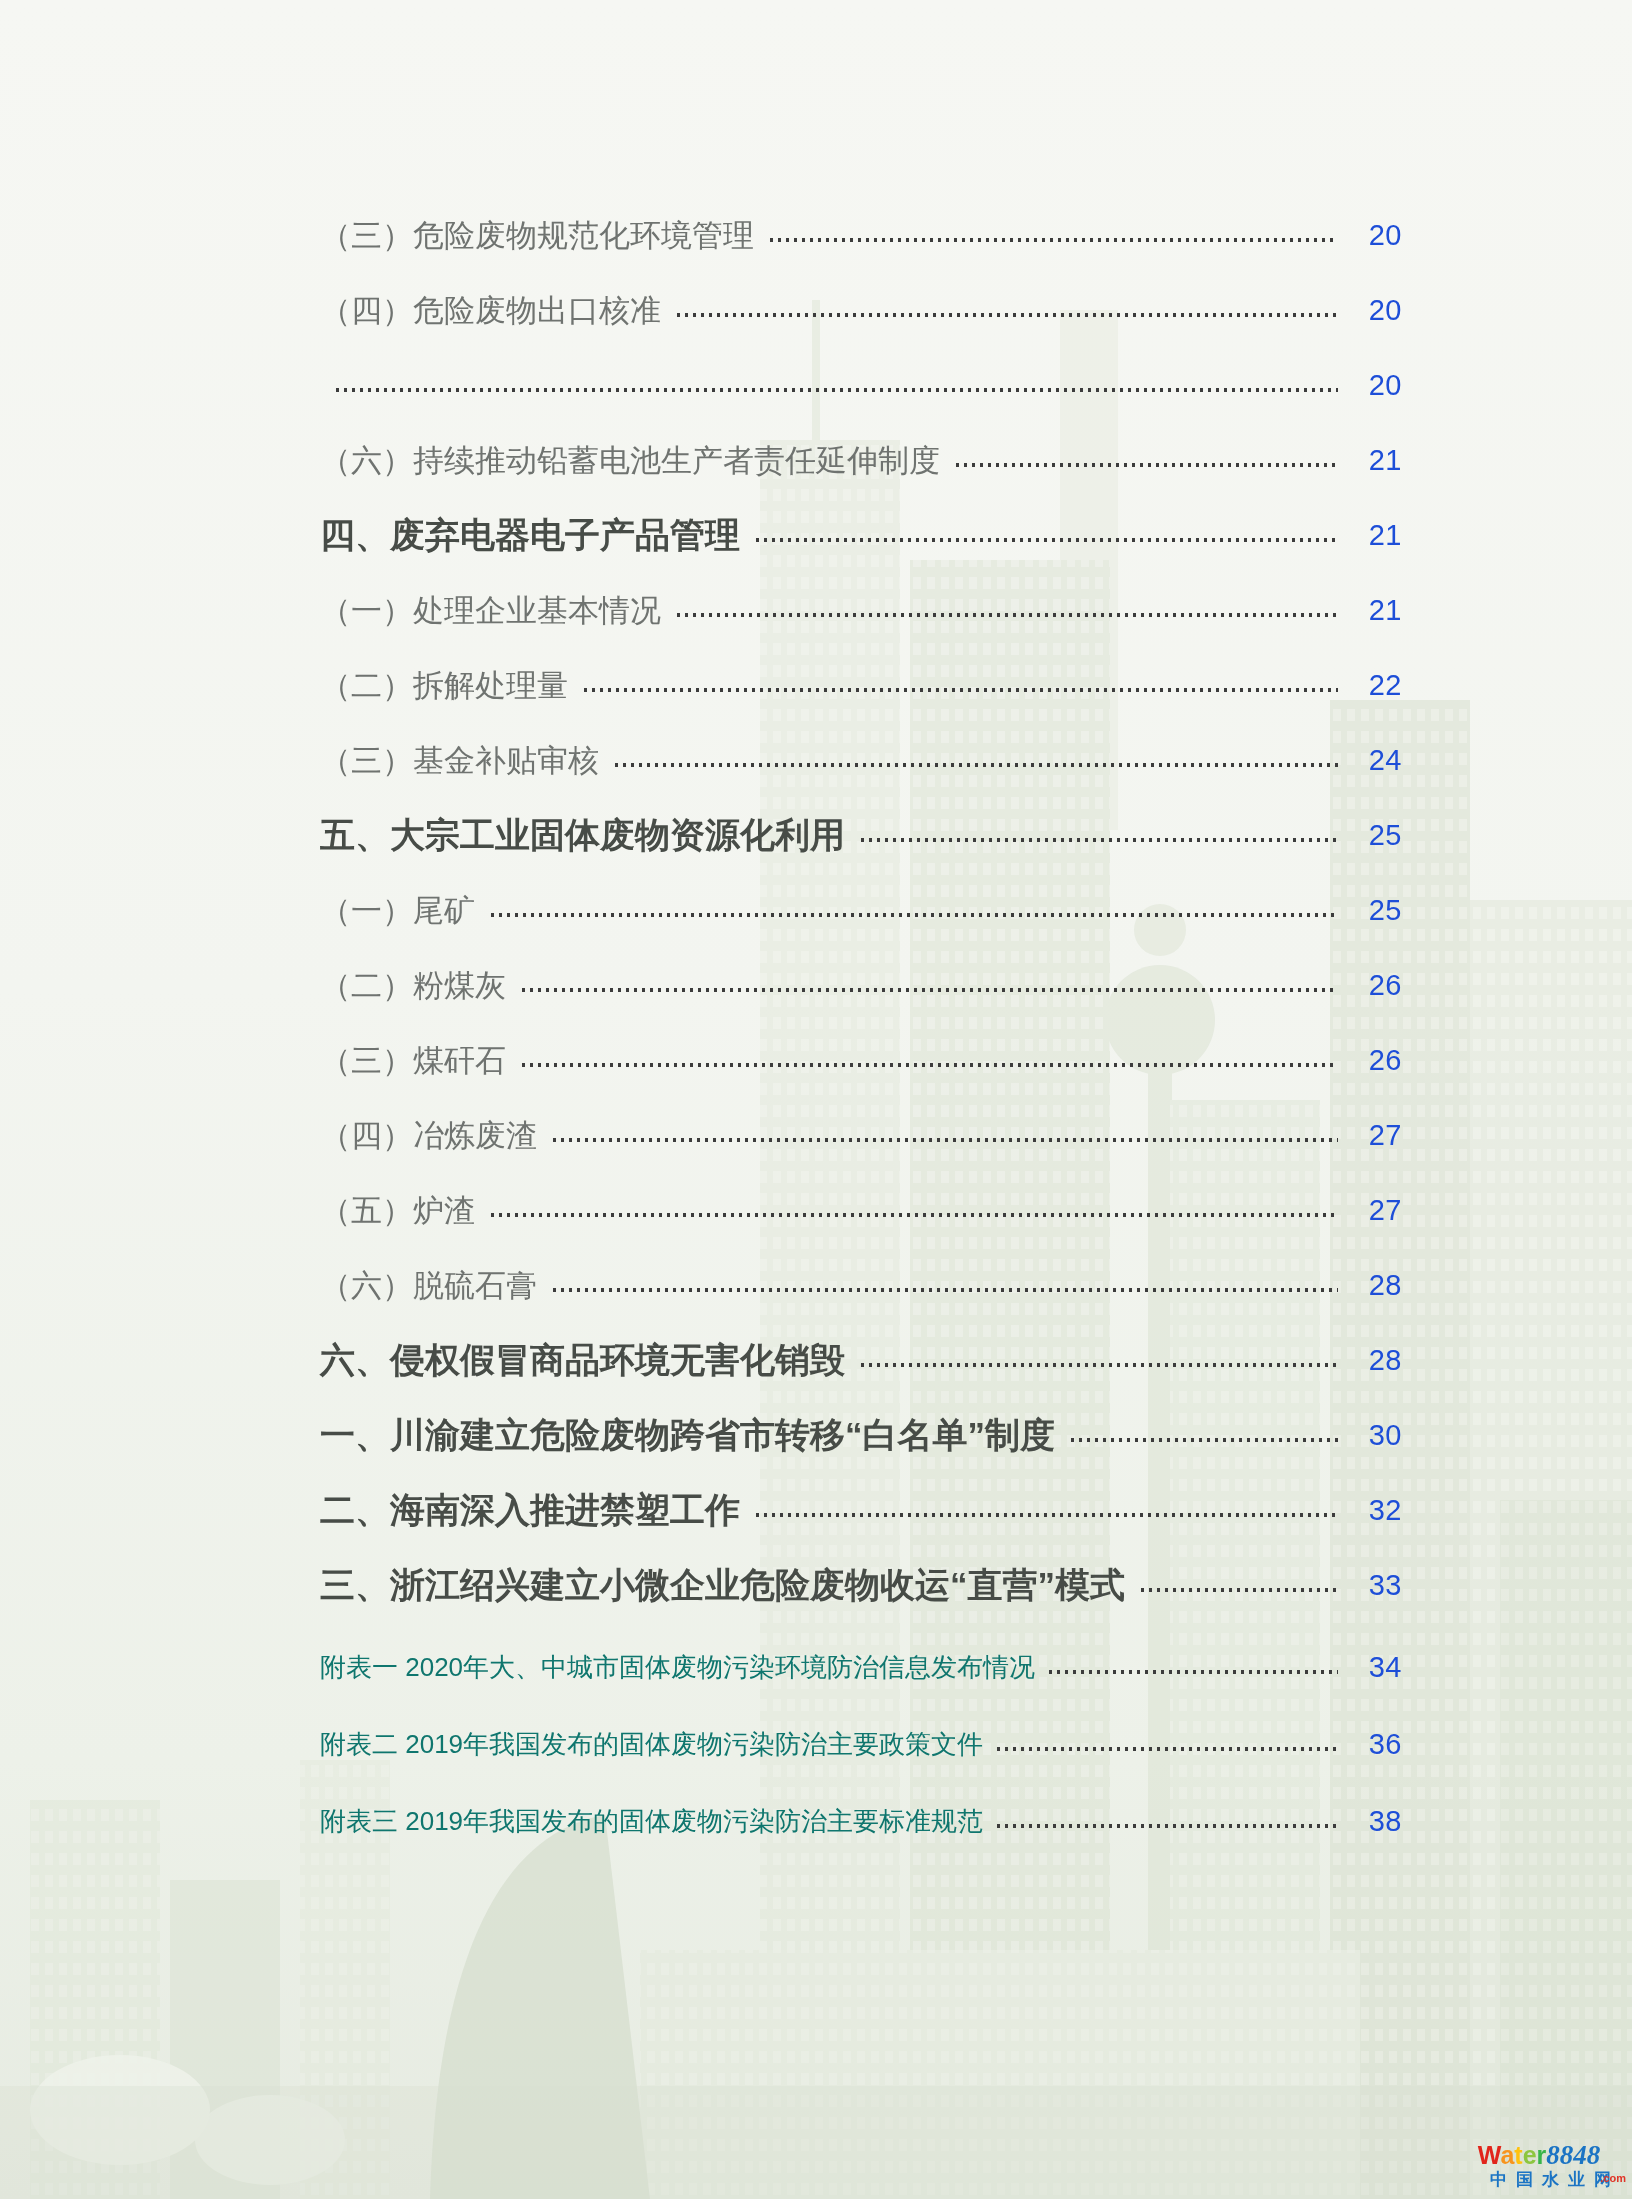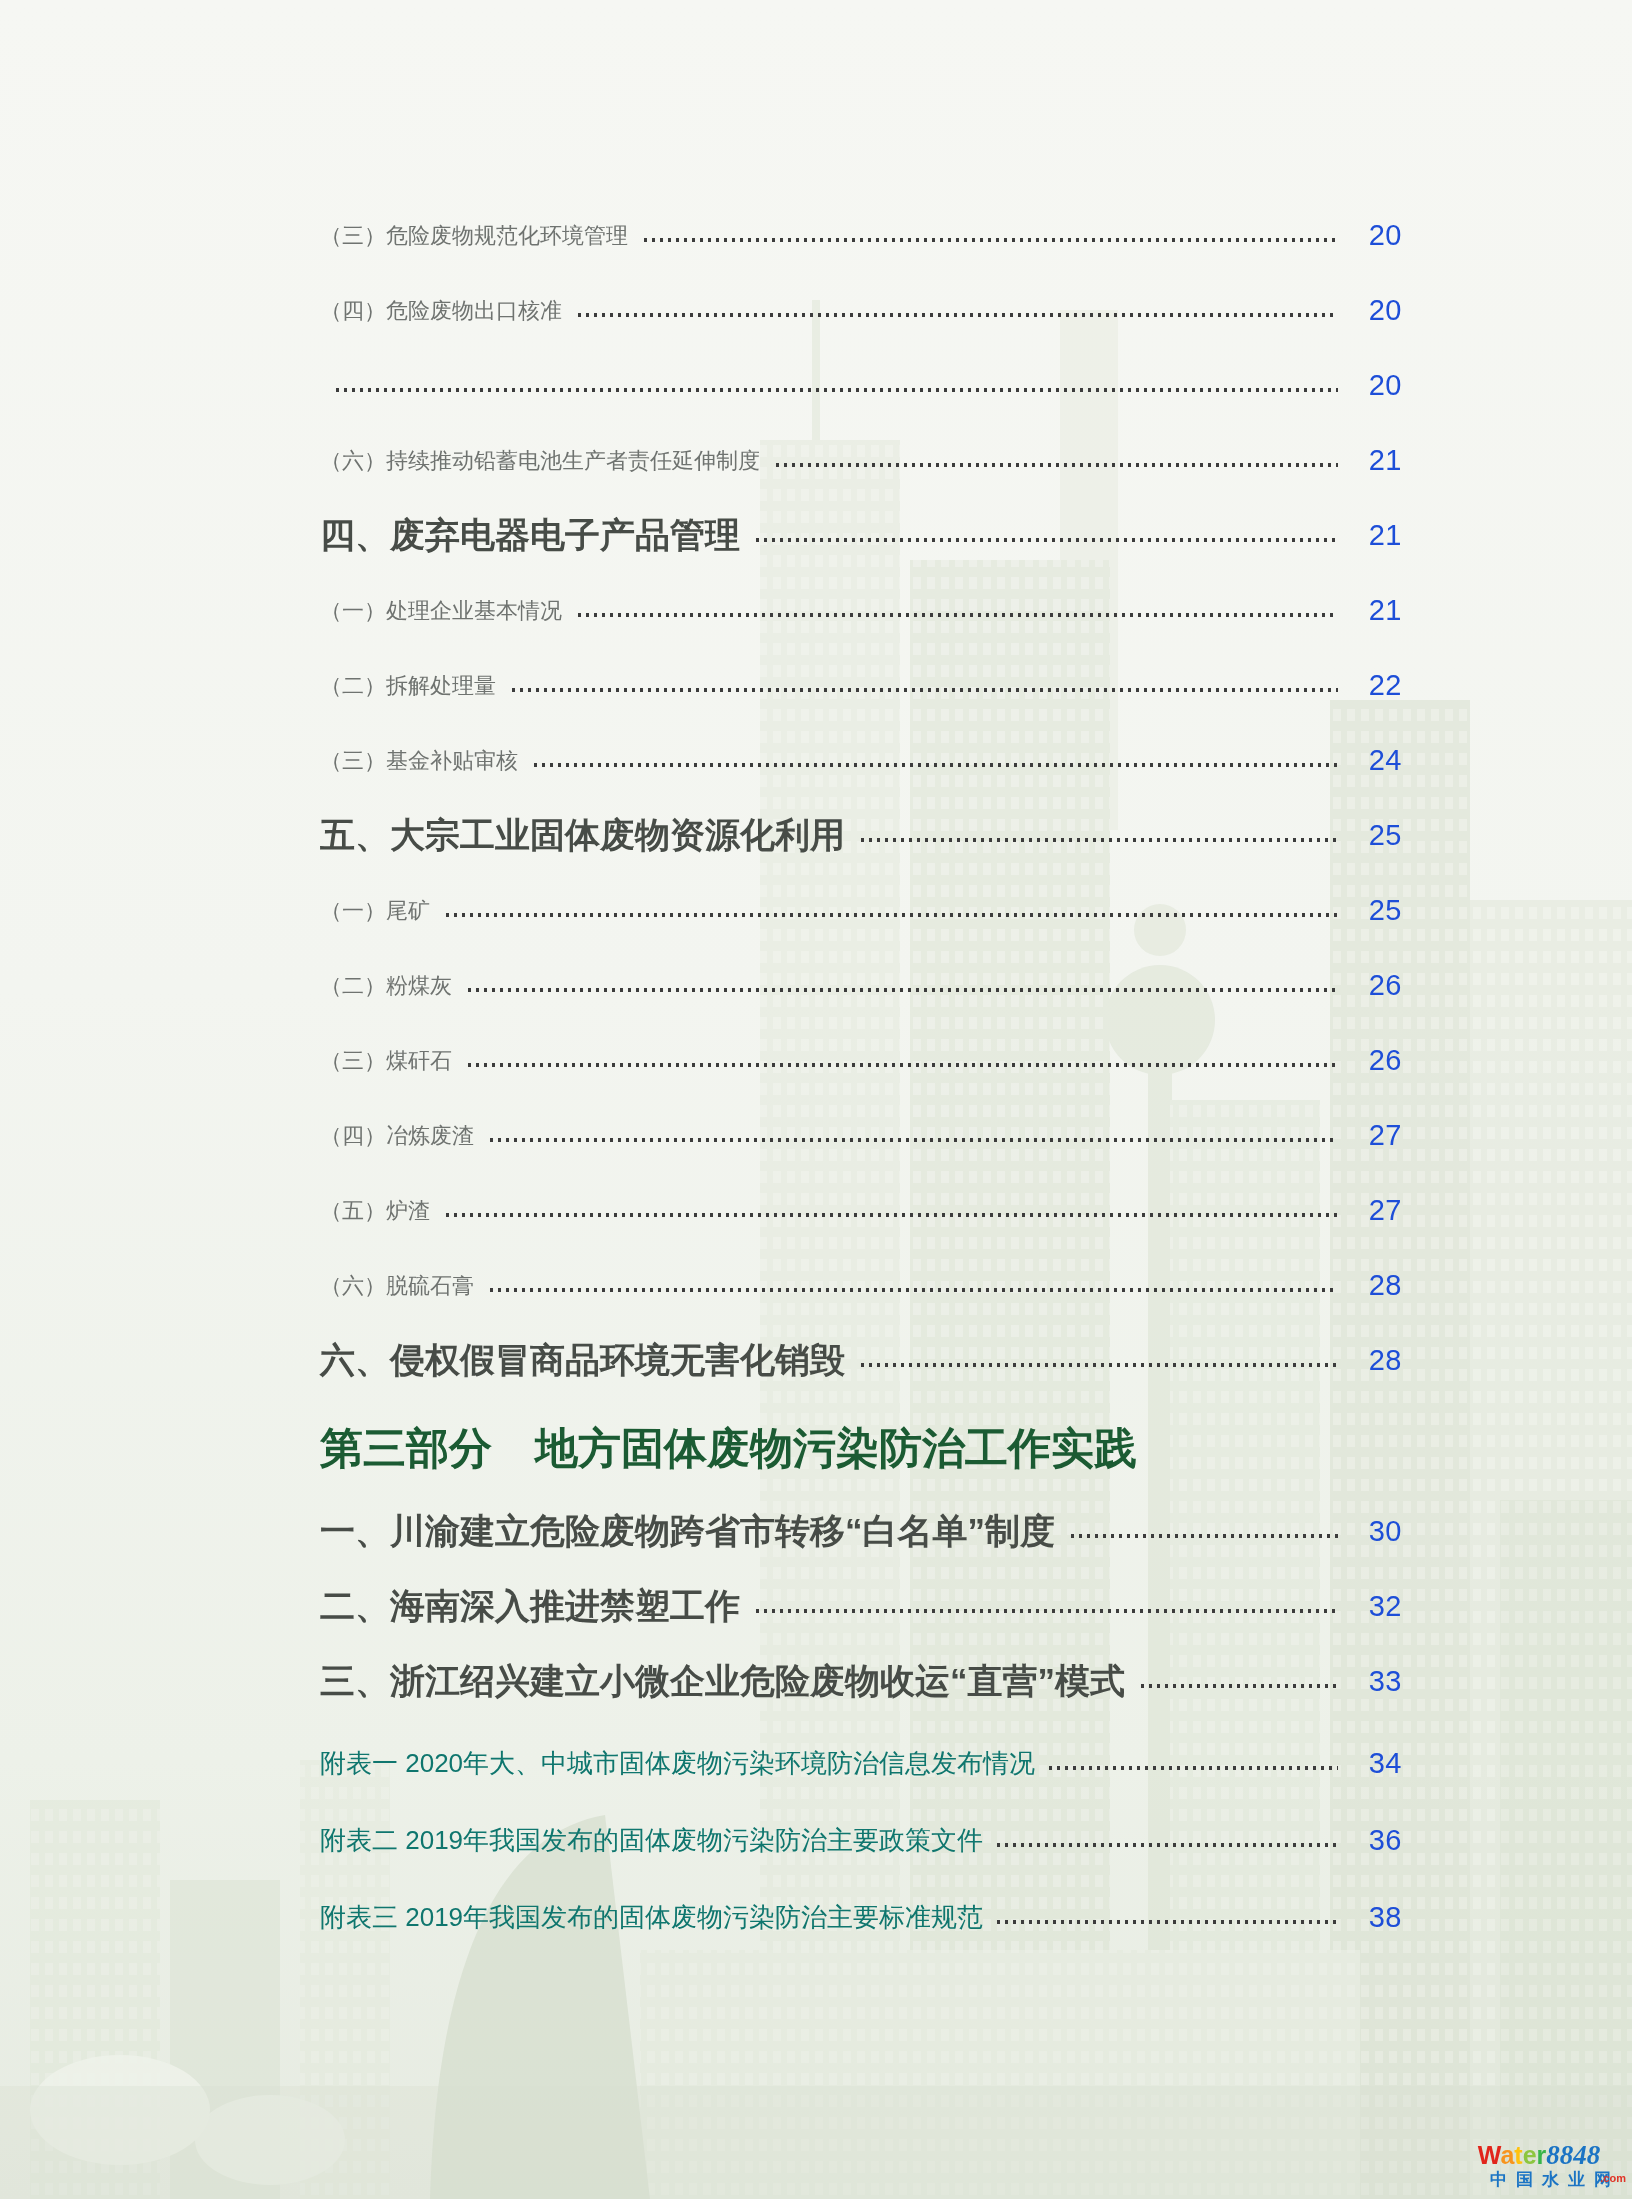--- a/index.html
+++ b/index.html
@@ -8,21 +8,21 @@
     background:linear-gradient(180deg,#f6f7f3 0%,#f3f5f0 45%,#edf1e9 80%,#e6ebe1 100%);
     font-family:"Liberation Sans","DejaVu Sans",sans-serif;
   }
   .wm{position:absolute;left:0;top:0;width:1632px;height:2199px;pointer-events:none;}
   .toc{position:absolute;left:320px;right:230px;top:198px;}
   .row{display:flex;align-items:center;height:75px;}
   .row .t{white-space:nowrap;}
   .row .leader{flex:1 1 auto;height:4px;margin:0 18px 0 16px;transform:translateY(4px);
     background-image:repeating-linear-gradient(to right,#3c3c3c 0 3px,transparent 3px 8px);}
   .row .p{min-width:46px;text-align:right;font-size:29px;color:#1d4ed8;letter-spacing:0.5px;}
-  .row.sub .t{font-size:22px;color:#6f7370;}
+  .row.sub .t{font-size:31px;color:#6f7370;}
   .row.l1 .t{font-size:35px;font-weight:700;color:#474c47;}
   .row.header{height:90px;padding-top:6px;}
   .row.header .t{font-size:43px;font-weight:700;color:#1b5b33;}
   .row.appendix{height:77px;}
   .row.appendix .t{font-size:26px;font-weight:400;color:#0f766e;}
   .row.appendix .leader{margin-left:14px;}
   .row.ap-first{margin-top:6px;}
 
   .logo{position:absolute;right:6px;bottom:10px;text-align:center;line-height:1.05;}
   .logo-line1{font-size:25px;font-weight:700;white-space:nowrap;}
@@ -146,24 +146,20 @@
     <div class="row sub">
     <span class="t">（六）脱硫石膏</span>
     <span class="leader"></span>
     <span class="p">28</span>
   </div>
     <div class="row l1">
     <span class="t">六、侵权假冒商品环境无害化销毁</span>
     <span class="leader"></span>
     <span class="p">28</span>
   </div>
-    <div class="row header no-page">
-    <span class="t">第三部分　地方固体废物污染防治工作实践</span>
-
-  </div>
     <div class="row l1">
     <span class="t">一、川渝建立危险废物跨省市转移“白名单”制度</span>
     <span class="leader"></span>
     <span class="p">30</span>
   </div>
     <div class="row l1">
     <span class="t">二、海南深入推进禁塑工作</span>
     <span class="leader"></span>
     <span class="p">32</span>
   </div>

